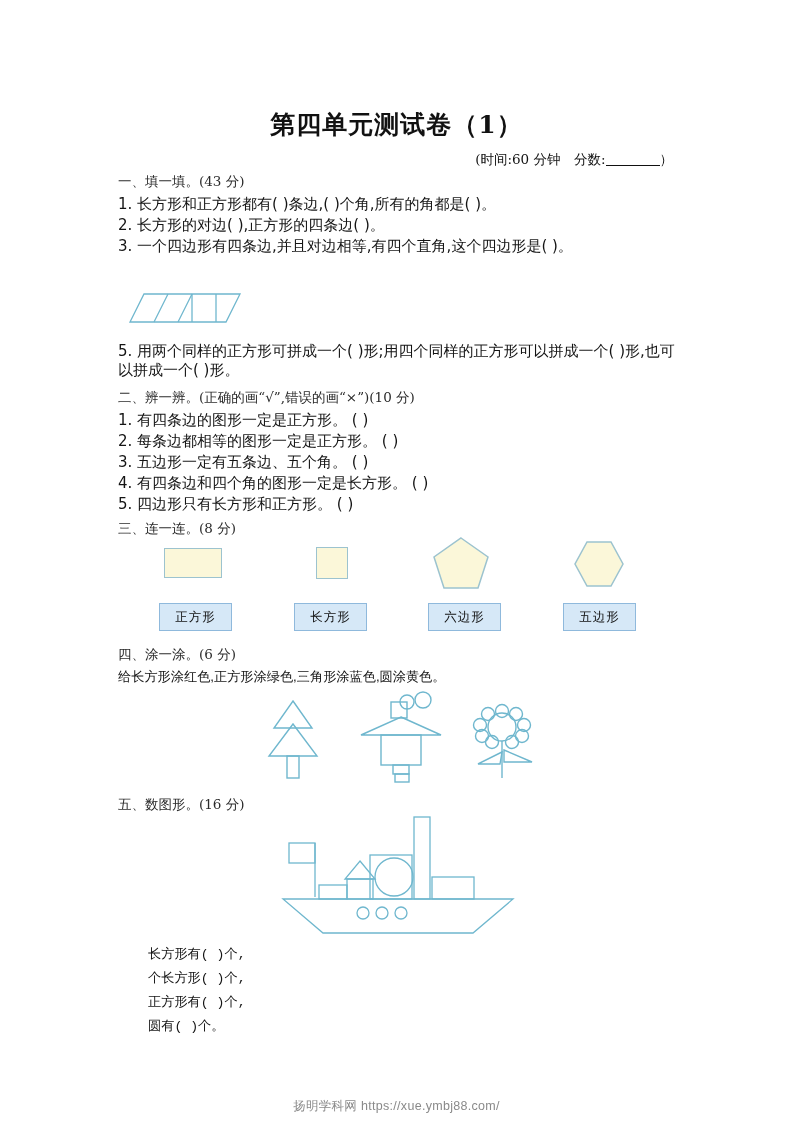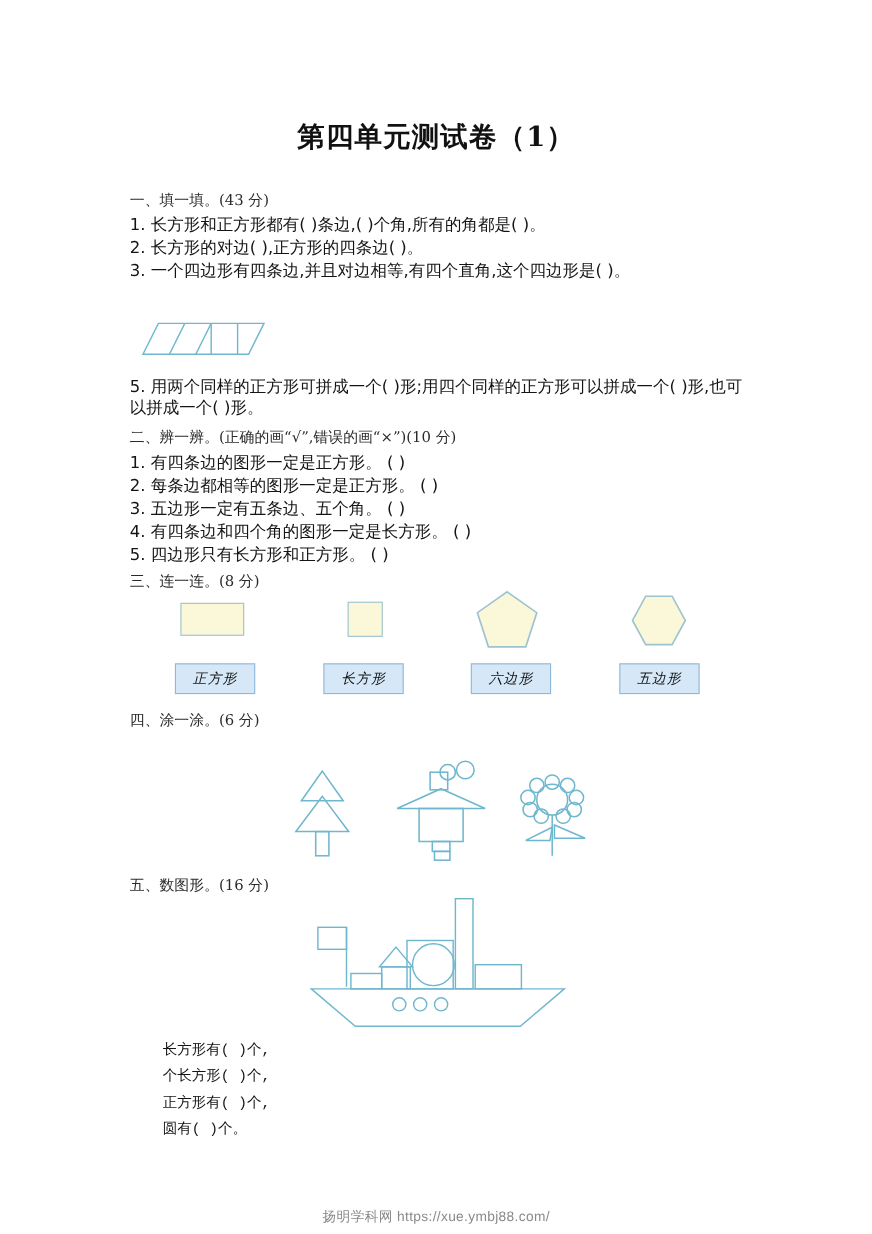--- a/index.html
+++ b/index.html
@@ -54,21 +54,20 @@
   .rect-shape{
     background:#FBF7D9;border:1.4px solid #9CC3CF;
   }
   .label-box{
     position:absolute;
     background:#D6E8F7;border:1.4px solid #8FB9DC;
     font-size:12.5px;color:#111;
     display:flex;align-items:center;justify-content:center;
     font-family:"DejaVu Serif","Liberation Serif",serif;
     letter-spacing:1px;
-    font-style:italic;
   }
 
   
   .count-line{
     position:absolute;left:148px;
     font-size:13.2px;color:#141414;white-space:nowrap;font-family:Liberation Mono, monospace;
   }
 
   
   .footer{
@@ -78,20 +77,23 @@
   }
 
   svg{display:block;overflow:visible;}
 </style>
 </head>
 <body>
 
 <div class="page">
 
   <div class="title">第四单元测试卷（1）</div>
+  <div class="subline">
+    <span>(时间:60 分钟　分数:</span><span class="blank"></span><span>）</span>
+  </div>
 
   <div class="sect-head" style="top:153px">一、填一填。(43 分)</div>
   <div class="qline" style="top:175px">1. 长方形和正方形都有(      )条边,(      )个角,所有的角都是(      )。</div>
   <div class="qline" style="top:196px">2. 长方形的对边(      ),正方形的四条边(      )。</div>
   <div class="qline" style="top:217px">3. 一个四边形有四条边,并且对边相等,有四个直角,这个四边形是(      )。</div>
 
   <div class="shape-abs" style="left:128px;top:272px">
     <svg width="120" height="36" viewBox="0 0 120 36">
       <g fill="none" stroke="#6FB7CE" stroke-width="1.3">
         <path d="M16 2 L112 2 L98 30 L2 30 Z"></path>
@@ -129,20 +131,21 @@
       <polygon points="14,2 38,2 50,24 38,46 14,46 2,24" fill="#FBF7D9" stroke="#9CC3CF" stroke-width="1.5"></polygon>
     </svg>
   </div>
 
   <div class="label-box" style="left:159px;top:583px;width:71px;height:26px">正方形</div>
   <div class="label-box" style="left:294px;top:583px;width:71px;height:26px">长方形</div>
   <div class="label-box" style="left:428px;top:583px;width:71px;height:26px">六边形</div>
   <div class="label-box" style="left:563px;top:583px;width:71px;height:26px">五边形</div>
 
   <div class="sect-head" style="top:626px">四、涂一涂。(6 分)</div>
+  <div class="qtext" style="top:648px">给长方形涂红色,正方形涂绿色,三角形涂蓝色,圆涂黄色。</div>
 
   <div class="shape-abs" style="left:262px;top:678px">
     <svg width="62" height="82" viewBox="0 0 62 82">
       <g fill="none" stroke="#6FB7CE" stroke-width="1.4">
         <polygon points="31,3 50,30 12,30"></polygon>
         <polygon points="31,26 55,58 7,58"></polygon>
         <rect x="25" y="58" width="12" height="22"></rect>
       </g>
     </svg>
   </div>

